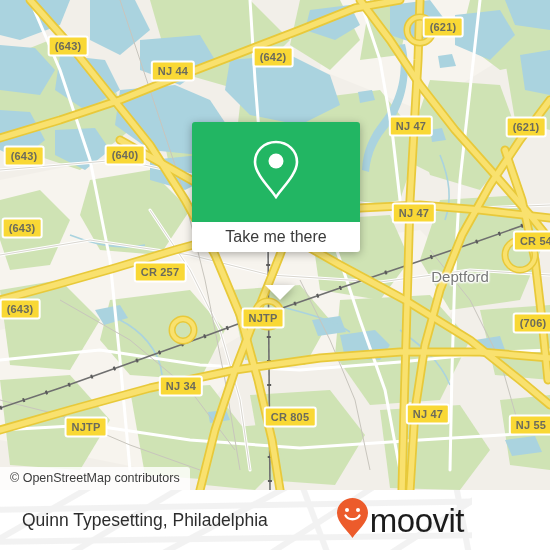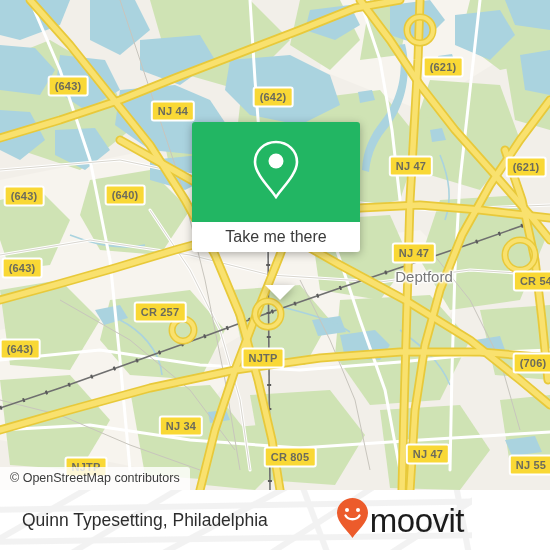--- a/index.html
+++ b/index.html
@@ -19,33 +19,33 @@
     color:#6b6b5c;
     font-family:"Liberation Sans",sans-serif;
     font-weight:bold;
     font-size:11px;
     line-height:12px;
     padding:2px 5px 3px 5px;
     white-space:nowrap;
     box-sizing:border-box;
     transform:translate(-50%,-50%);
     letter-spacing:.2px;
-    margin-top:40px;
   }
 
   .placelabel{
     position:absolute;
     transform:translate(-50%,-50%);
     color:#777777;
     font-family:"Liberation Sans",sans-serif;
     font-size:15px;
     white-space:nowrap;
     text-shadow:
        1px 0 2px #fff,-1px 0 2px #fff,0 1px 2px #fff,0 -1px 2px #fff,
        1px 1px 2px #fff,-1px -1px 2px #fff,1px -1px 2px #fff,-1px 1px 2px #fff;
+    margin-left: 36px;
   }
 
   
   #attrib{
     position:absolute;left:0;top:467px;
     background:rgba(255,255,255,.80);
     padding:4px 10px 5px 10px;
     font-size:12.5px;
     color:#3b3b3b;
     font-family:"Liberation Sans",sans-serif;

